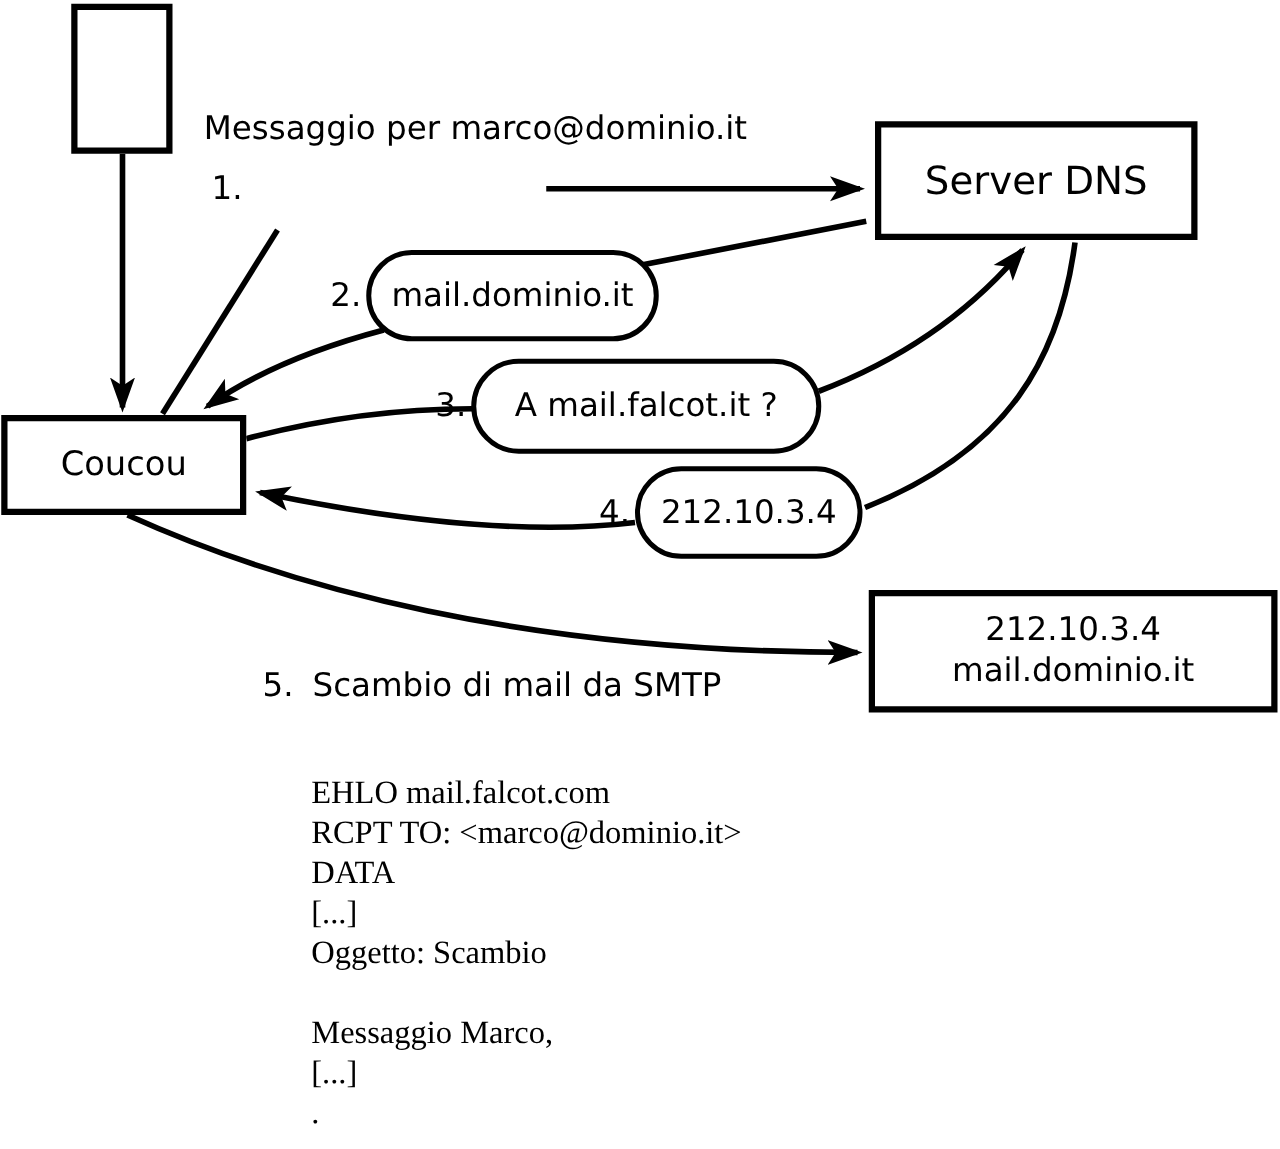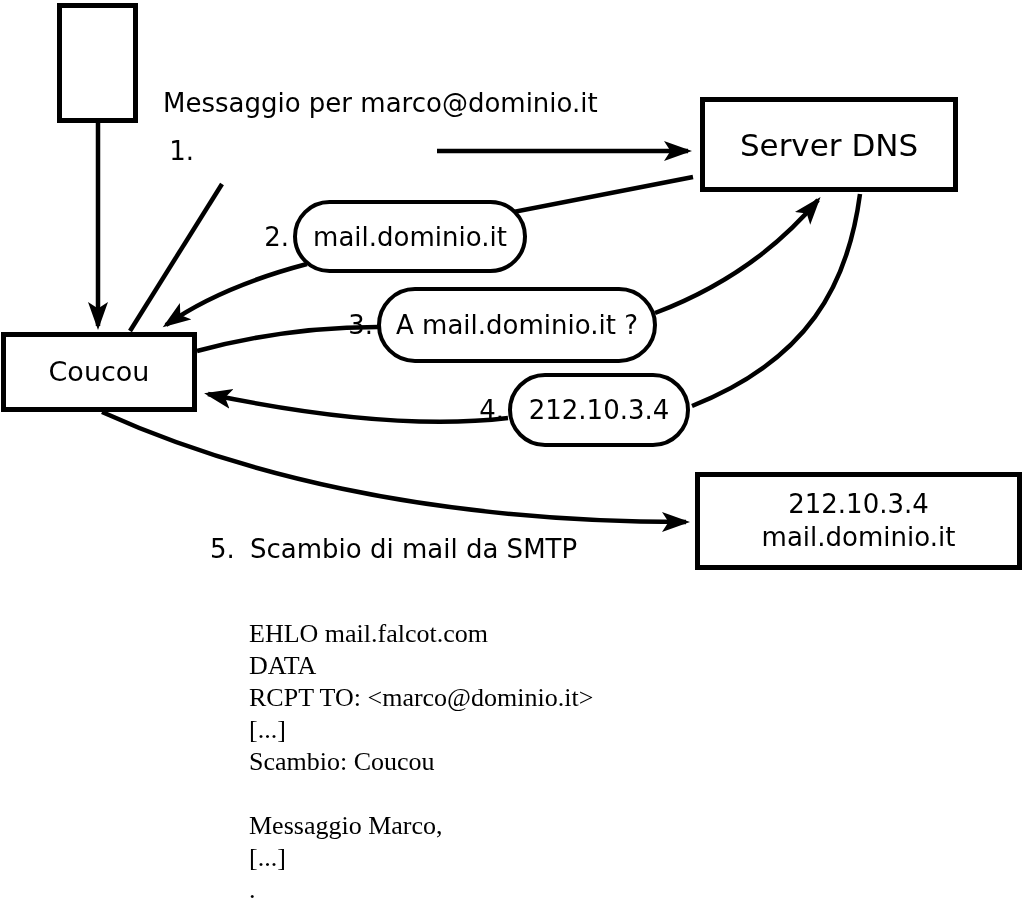--- a/index.html
+++ b/index.html
@@ -84,34 +84,34 @@
     <span>212.10.3.4</span>
     <span>mail.dominio.it</span>
   </div>
 
   <div class="stepnum num1">1.</div>
 
   <div class="stepnum num2">2.</div>
   <div class="pill pill2">mail.dominio.it</div>
 
   <div class="stepnum num3">3.</div>
-  <div class="pill pill3">A mail.dominio.it ?</div>
+  <div class="pill pill3">A mail.falcot.it ?</div>
 
   <div class="stepnum num4">4.</div>
   <div class="pill pill4">212.10.3.4</div>
 
   <div class="step5">
     <span class="n">5.</span><span class="t">Scambio di mail da SMTP</span>
   </div>
 
   <div class="smtp">
     <div class="line">EHLO mail.falcot.com</div>
+    <div class="line">RCPT TO: &lt;marco@dominio.it&gt;</div>
     <div class="line">DATA</div>
-    <div class="line">RCPT TO: &lt;marco@dominio.it&gt;</div>
     <div class="line">[...]</div>
-    <div class="line">Scambio: Coucou</div>
+    <div class="line">Oggetto: Scambio</div>
     <div class="line"></div>
     <div class="line">Messaggio Marco,</div>
     <div class="line">[...]</div>
     <div class="line">.</div>
   </div>
 
 </div>
 
 </body></html>

